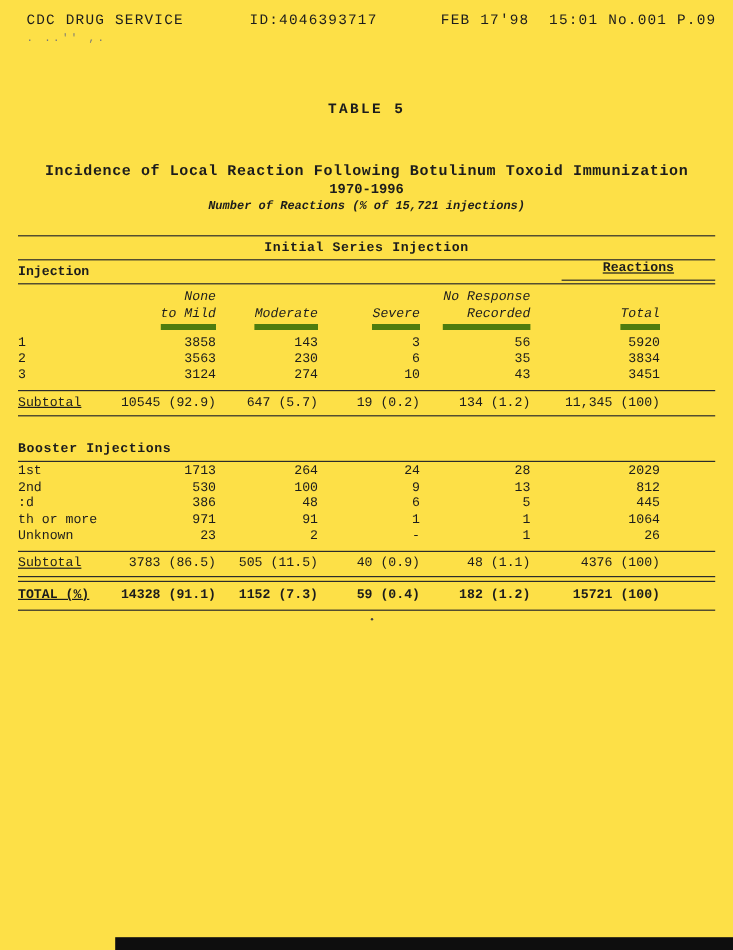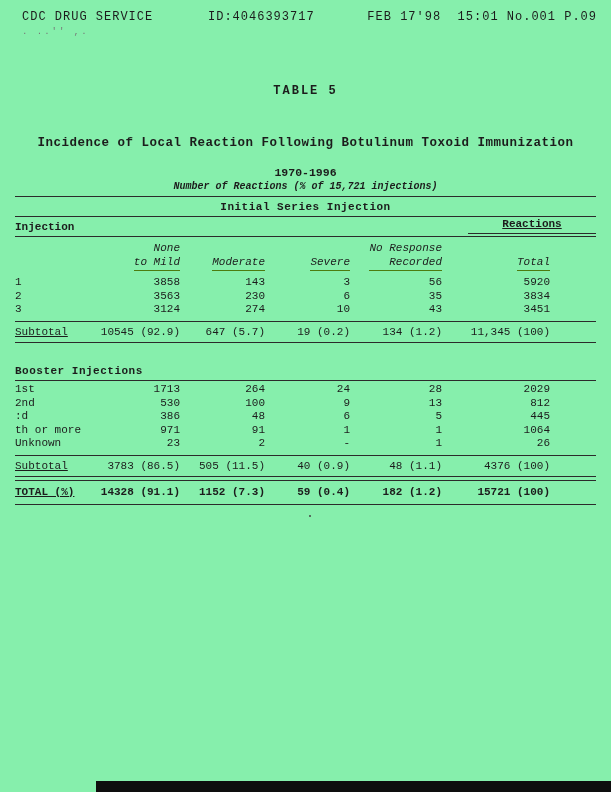--- a/index.html
+++ b/index.html
@@ -1,35 +1,35 @@
 <!DOCTYPE html>
 <html><head>
 <meta charset="utf-8">
 <style>
   html,body{margin:0;padding:0;background:#e8e8e8;}
   .page{
     position:relative;
     width:611px;height:792px;
-    background:#86efac;
+    background:#fde047;
     font-family:"Liberation Mono","DejaVu Sans Mono",monospace;
     color:#1c1c1c;
     overflow:hidden;
     margin:0 auto;
   }
   
   .fax-left{position:absolute;top:10px;left:22px;font-size:12px;letter-spacing:1px;white-space:pre;}
   .fax-id{position:absolute;top:10px;left:208px;font-size:12px;letter-spacing:1px;white-space:pre;}
   .fax-right{position:absolute;top:10px;right:14px;font-size:12px;letter-spacing:1px;white-space:pre;}
   .smudge{position:absolute;top:27px;left:22px;font-size:9px;color:#777;letter-spacing:2px;}
 
   
   .table-title{position:absolute;top:84px;left:0;width:100%;text-align:center;font-weight:bold;font-size:12px;letter-spacing:2px;}
   .doc-heading{position:absolute;top:136px;left:0;width:100%;text-align:center;}
   .doc-heading .l1{font-size:12.5px;font-weight:bold;letter-spacing:0.5px;}
-  .doc-heading .l2{font-size:11.5px;font-weight:bold;margin-top:16px;}
+  .doc-heading .l2{font-size:11.5px;font-weight:bold;margin-top:2px;}
   .doc-heading .l3{font-size:10px;font-weight:bold;margin-top:2px;font-style:italic;}
 
   
   .content{position:absolute;top:196px;left:15px;right:15px;}
   .rule{border-top:1px solid #2b2b2b;height:0;}
   .rule-double{border-top:1px solid #2b2b2b;border-bottom:1px solid #2b2b2b;height:3px;}
   .section-title{text-align:center;font-weight:bold;font-size:11px;padding:4px 0 3px;letter-spacing:0.5px;}
 
   .headwrap{position:relative;padding:4px 0 2px;font-size:11px;line-height:13px;}
   .headwrap .hl{font-weight:bold;}
@@ -38,21 +38,21 @@
     text-align:center;font-weight:bold;
     border-bottom:1px solid #2b2b2b;padding-bottom:2px;text-decoration:underline;
   }
 
   .trow{display:grid;grid-template-columns:85px 80px 85px 85px 92px 108px;font-size:11px;line-height:13.5px;}
   .trow .lbl{text-align:left;white-space:nowrap;}
   .trow .num{text-align:right;white-space:nowrap;}
 
   .subheads{align-items:end;padding:5px 0 3px;min-height:28px;}
   .subheads .ch{text-align:right;font-style:italic;}
-  .chu{display:inline-block;border-bottom:1px solid #4d7c0f;padding-bottom:1px;white-space:pre-line;text-align:right;}
+  .chu{display:inline-block;border-bottom:5px solid #4d7c0f;padding-bottom:1px;white-space:pre-line;text-align:right;}
 
   .datarows{padding:2px 0 4px;}
   .subtotal-row{padding:4px 0 3px;}
   .subtotal-row .lbl, .total-row .lbl{text-decoration:underline;}
   .booster-title{font-weight:bold;font-size:11px;margin-top:22px;padding-bottom:3px;letter-spacing:0.5px;}
   .total-row{padding:5px 0 4px;font-weight:bold;}
 
   
   .dot-artifact{position:absolute;top:515px;left:309px;width:2px;height:2px;background:#444;border-radius:50%;}
   .scan-bar{position:absolute;bottom:0;left:96px;right:0;height:11px;background:#0e0e0e;}

